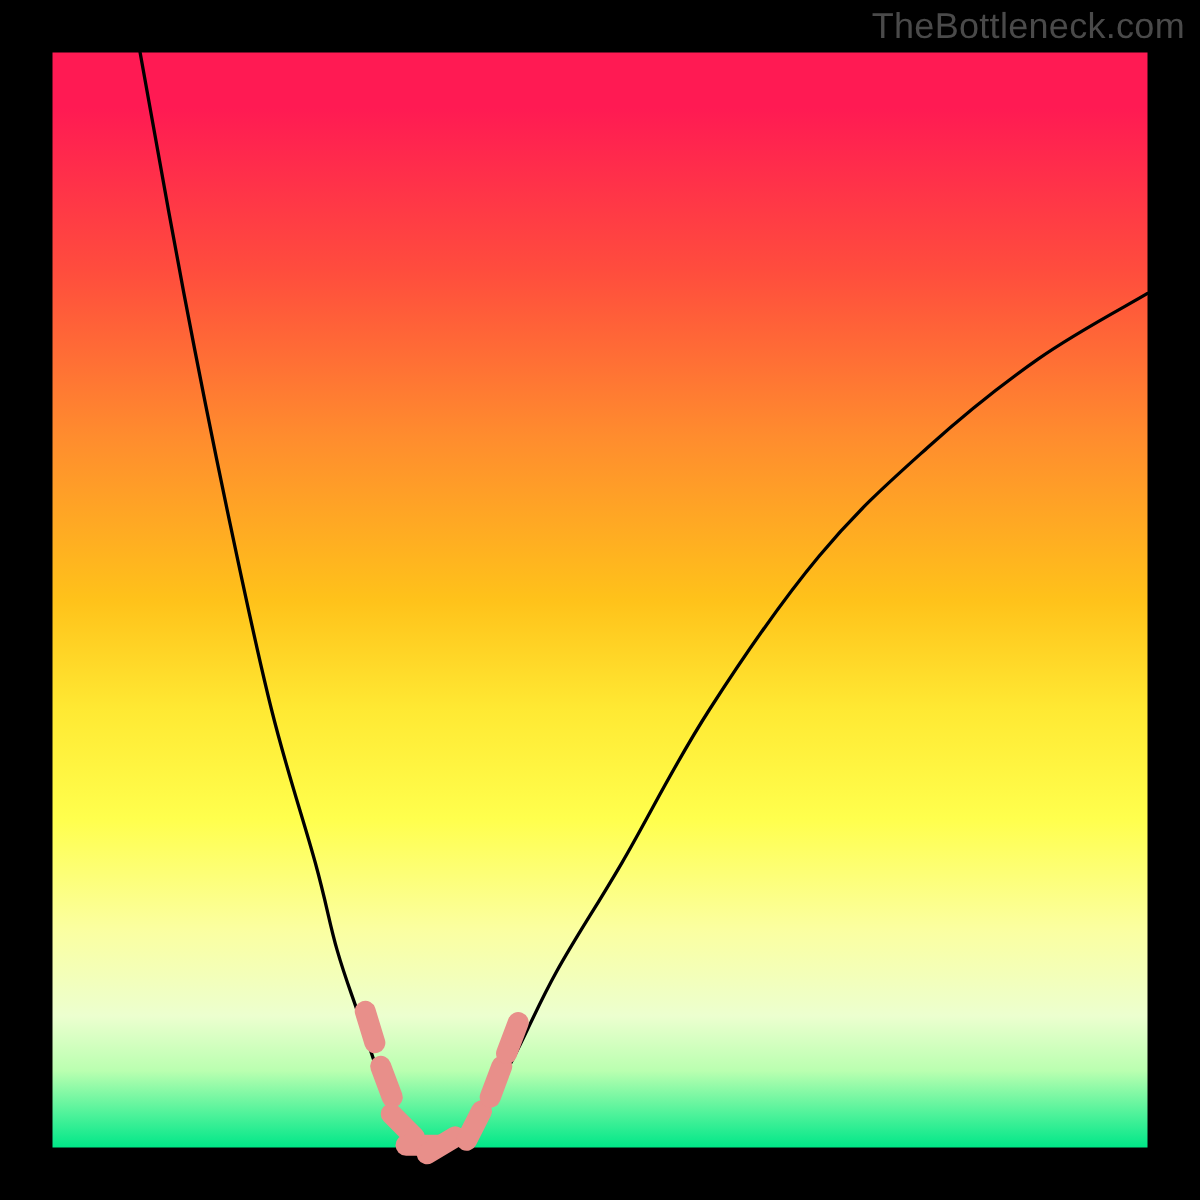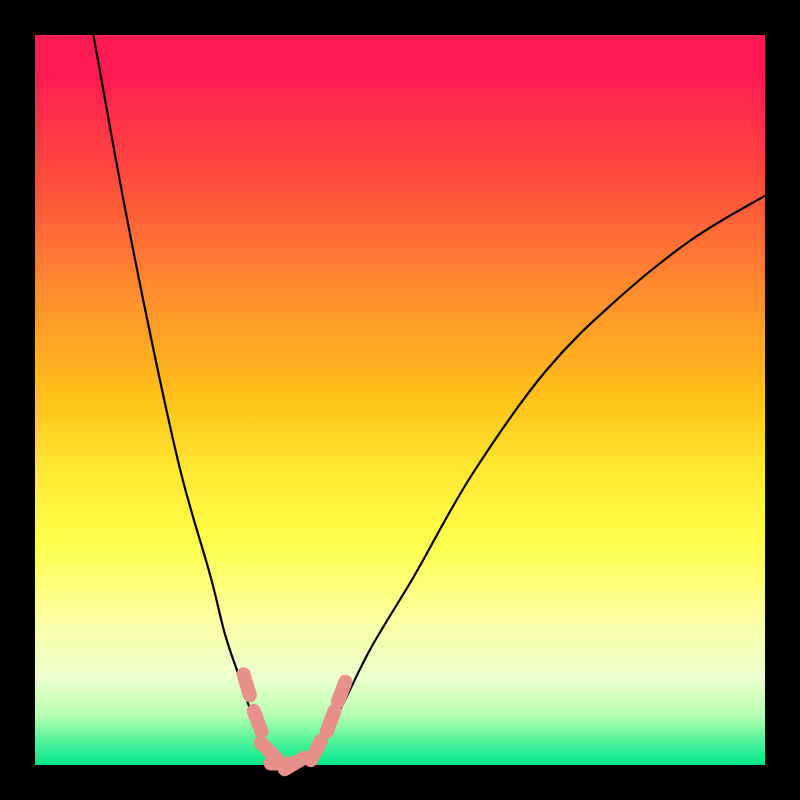--- a/index.html
+++ b/index.html
@@ -74,20 +74,21 @@
   .salmon-seg {
     stroke: #e88f8a;
     stroke-width: 14;
     stroke-linecap: round;
   }
 </style>
 </head>
 <body>
 
 <div class="outer">
+  <div class="watermark">TheBottleneck.com</div>
 
   <div class="plot-area">
     <div class="gradient"></div>
 
     <svg class="curves" viewBox="0 0 730 730" preserveAspectRatio="none">
       <path id="left-curve" class="curve" d="M 58.4 0.0 C 63.7 28.9, 77.1 105.4, 87.6 160.6 C 98.1 215.8, 106.3 256.7, 116.8 306.6 C 127.3 356.5, 135.5 396.0, 146.0 438.0 C 156.5 480.0, 167.3 511.3, 175.2 540.2 C 183.1 569.1, 184.5 580.2, 189.8 598.6 C 195.1 617.0, 199.1 626.6, 204.4 642.4 C 209.7 658.2, 215.1 674.4, 219.0 686.2 C 222.9 698.0, 223.7 701.5, 226.3 708.1 C 228.9 714.7, 231.0 718.8, 233.6 722.7 C 236.2 726.6, 239.6 728.7, 240.9 730.0"></path>
       <path id="right-curve" class="curve" d="M 270.1 730.0 C 272.7 726.1, 278.1 718.6, 284.7 708.1 C 291.3 697.6, 297.4 688.7, 306.6 671.6 C 315.8 654.5, 322.7 636.9, 335.8 613.2 C 348.9 589.5, 361.2 571.7, 379.6 540.2 C 398.0 508.7, 414.3 474.8, 438.0 438.0 C 461.7 401.2, 484.7 367.3, 511.0 335.8 C 537.3 304.3, 557.7 286.5, 584.0 262.8 C 610.3 239.1, 630.7 222.8, 657.0 204.4 C 683.3 186.0, 716.9 168.5, 730.0 160.6"></path>
       <path id="bottom-flat" class="curve" d="M 240.9 730.0 C 242.2 730.0, 245.6 730.0, 248.2 730.0 C 250.8 730.0, 252.9 730.0, 255.5 730.0 C 258.1 730.0, 260.2 730.0, 262.8 730.0 C 265.4 730.0, 268.8 730.0, 270.1 730.0"></path>
       <g id="markers">
           <line x1="208.5" y1="639.2" x2="214.9" y2="660.2" class="salmon-seg"></line>

